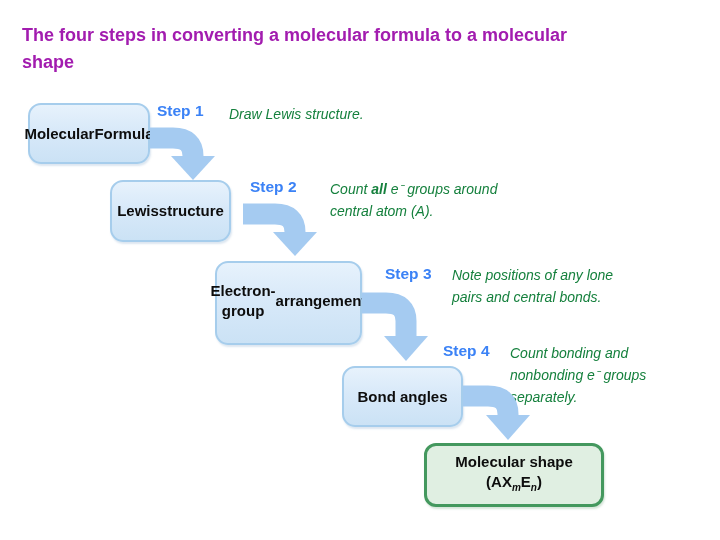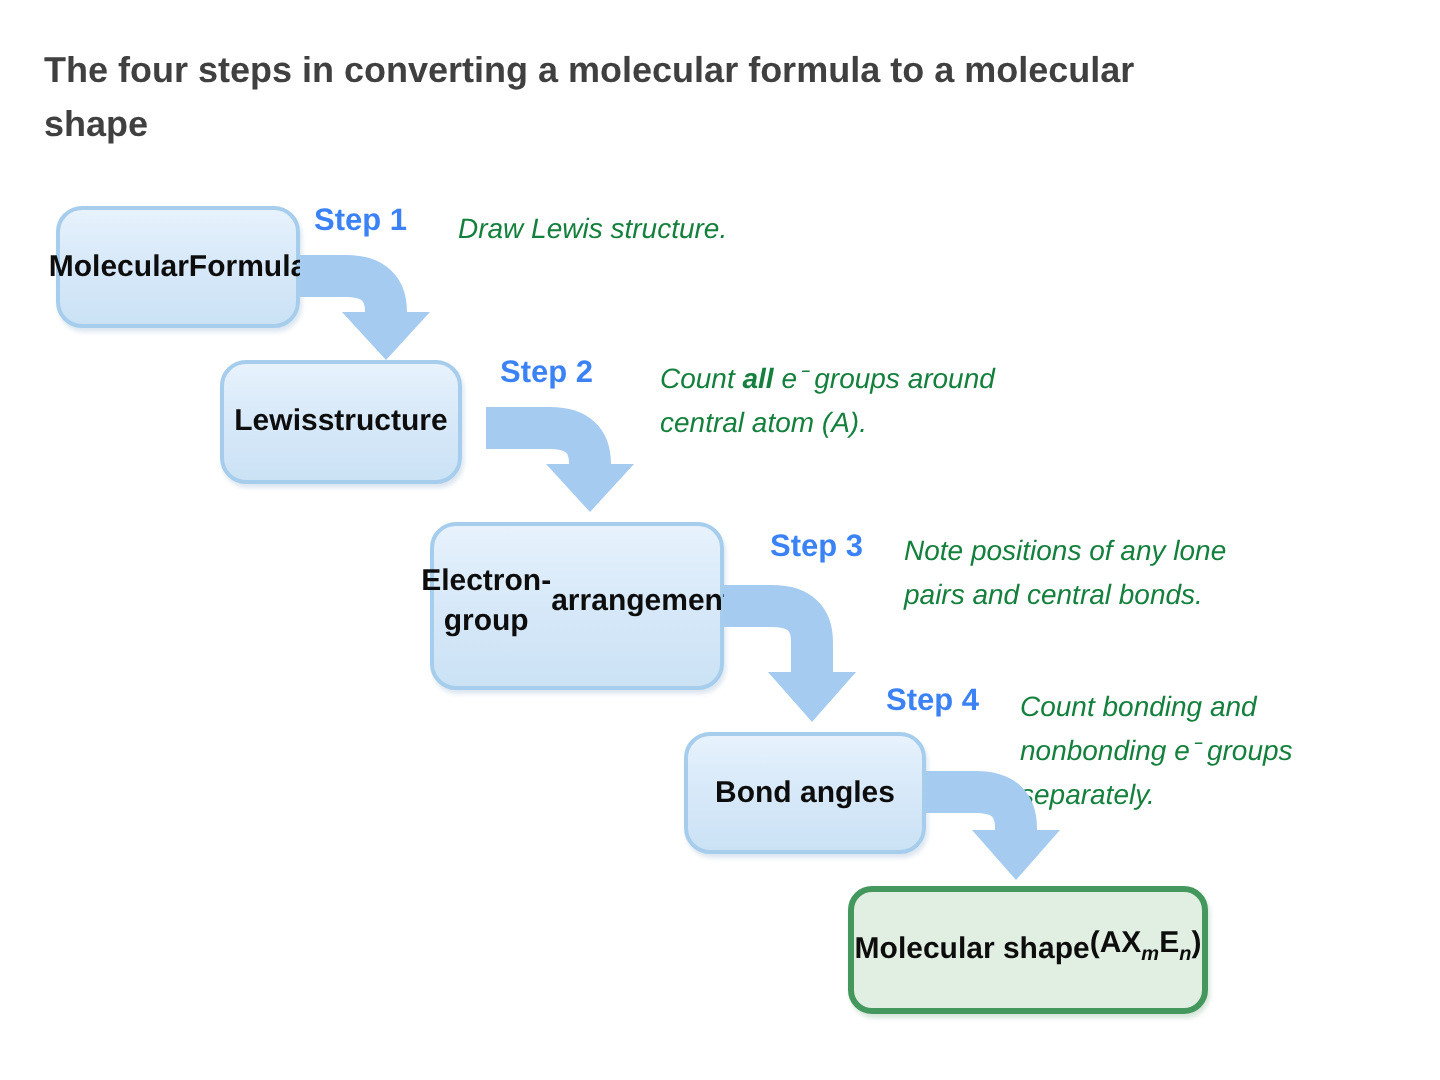--- a/index.html
+++ b/index.html
@@ -7,21 +7,21 @@
     position:relative;
     width:720px;height:540px;
     background:#ffffff;
     overflow:hidden;
     font-family:"Liberation Sans", sans-serif;
     color:#111;
   }
   
   #title{
     position:absolute;left:22px;top:22px;width:690px;
-    font-size:18px;font-weight:700;line-height:27px;color:#404040;
+    font-size:18px;font-weight:700;line-height:27px;color:#a21caf;
   }
   #title span{display:block;}
   
   .fbox{
     position:absolute;
     box-sizing:border-box;
     border:2.5px solid var(--box-blue-border);
     border-radius:13px;
     background:linear-gradient(180deg, #e7f2fc 0%, var(--box-blue-fill) 45%, var(--box-blue-fill2) 100%);
     display:flex;flex-direction:row;align-items:center;justify-content:center;
@@ -33,21 +33,21 @@
   #box-lewis-structure{left:110px;top:180px;width:121px;height:62px;}
   #box-electron-group{left:215px;top:261px;width:147px;height:84px;padding-bottom:4px;}
   #box-bond-angles{left:342px;top:366px;width:121px;height:61px;}
   
   #box-molecular-shape{
     position:absolute;left:424px;top:443px;width:180px;height:64px;
     box-sizing:border-box;
     border:3px solid var(--box-green-border);
     border-radius:12px;
     background:var(--box-green-fill);
-    display:flex;flex-direction:row;align-items:center;justify-content:center;
+    display:flex;flex-direction:column;align-items:center;justify-content:center;
     font-weight:700;font-size:15px;line-height:20px;text-align:center;color:#0d0d0d;
     box-shadow:1px 2px 2px rgba(120,170,130,0.3);
   }
   .sub{font-size:10px;font-style:italic;vertical-align:-4px;}
   
   .step-label{
     position:absolute;font-weight:700;font-size:15.5px;color:#3b82f6;white-space:nowrap;
   }
   .step-desc{
     position:absolute;font-style:italic;font-size:14px;line-height:22px;color:#15803d;white-space:nowrap;

